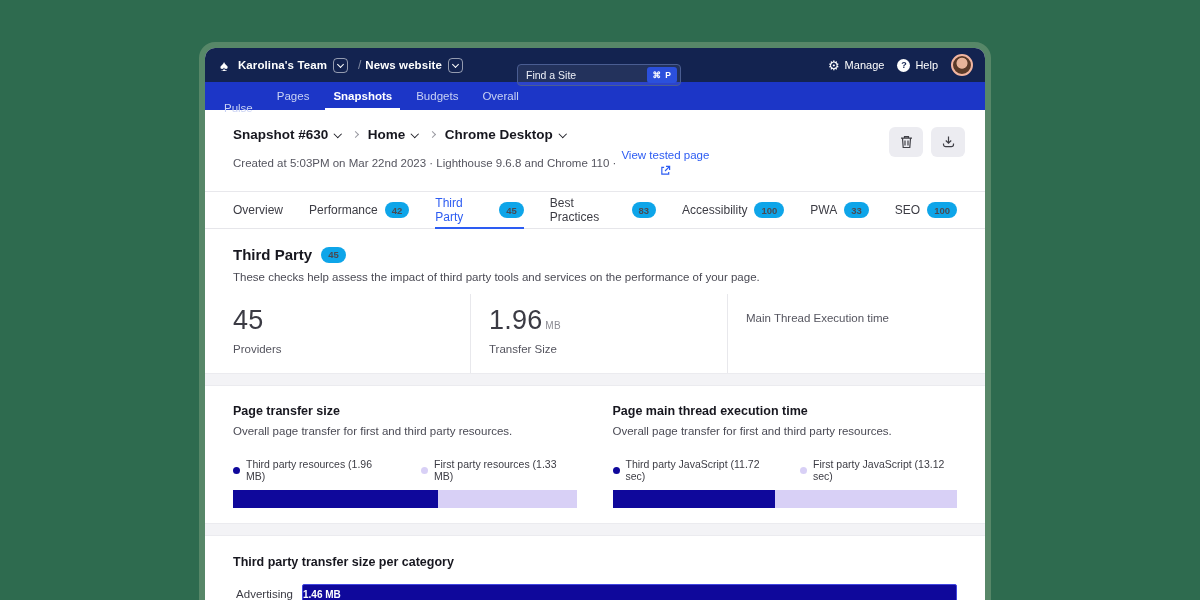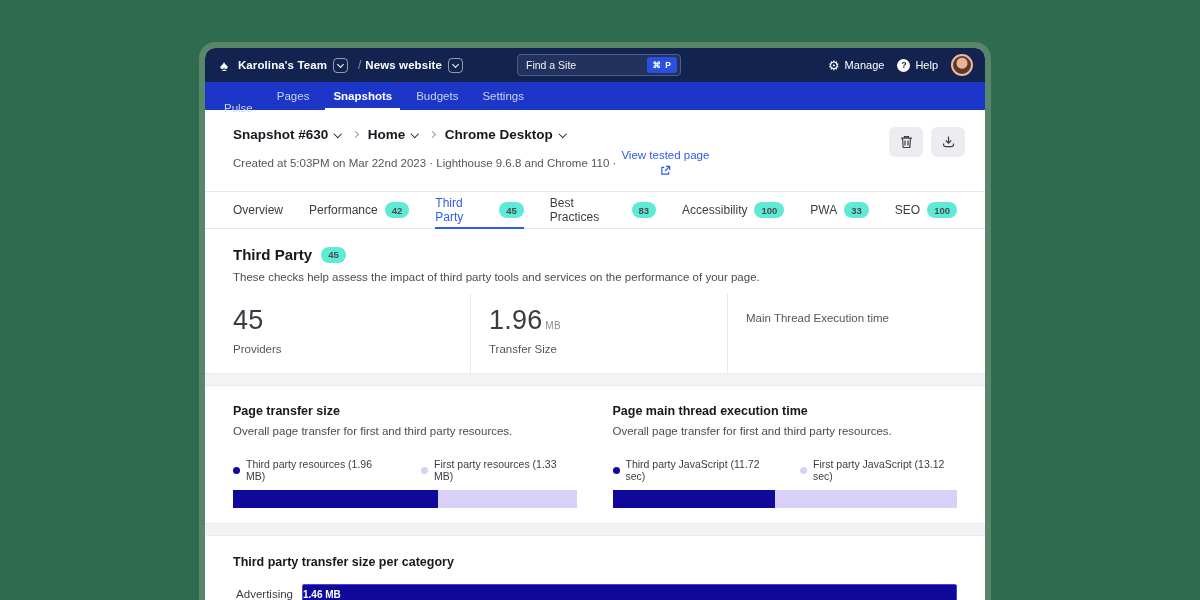--- a/index.html
+++ b/index.html
@@ -28,21 +28,21 @@
   .chevbox {
     width:15px; height:15px; border:1px solid rgba(255,255,255,.55); border-radius:4px;
     display:inline-flex; align-items:center; justify-content:center; margin:0 6px;
   }
   .chev {
     width:5px; height:5px; border-right:1.4px solid currentColor; border-bottom:1.4px solid currentColor;
     display:inline-block; transform:rotate(45deg); margin-top:-2px;
   }
   .tb-slash { color:rgba(255,255,255,.45); font-size:12px; margin:0 4px; }
   .searchbox {
-    position:absolute; left:312px; top:6px; width:164px; height:22px;
+    position:absolute; left:312px; top:16px; width:164px; height:22px;
     background:rgba(255,255,255,.07); border:1px solid #4A5D92; border-radius:4px;
     display:flex; align-items:center; padding:0 3px 0 8px; cursor:text;
   }
   .searchbox .ph { font-size:10.5px; color:#Eef1f8; }
   .kbd {
     margin-left:auto; background:#2B50DC; color:#fff; border-radius:3px;
     font-size:8.5px; font-weight:700; padding:3px 5px; letter-spacing:1px;
   }
   .tb-right { margin-left:auto; display:flex; align-items:center; gap:7px; }
   .tb-action { display:flex; align-items:center; gap:5px; cursor:pointer; margin-right:6px; }
@@ -92,21 +92,21 @@
   .icon-btn {
     width:34px; height:30px; background:#ECECF1; border:none; border-radius:6px;
     display:flex; align-items:center; justify-content:center; cursor:pointer;
   }
   
   .tabs { display:flex; gap:26px; padding:0 28px; border-bottom:1px solid #E6E6EA; height:37px; }
   .tab { display:flex; align-items:center; gap:7px; font-size:12px; color:#3C3C44; position:relative; cursor:pointer; }
   .tab.active { color:#2D5CF2; }
   .tab.active::after { content:""; position:absolute; left:0; right:0; bottom:-1px; height:2px; background:#2D5CF2; }
   .pill {
-    background:#5eead4; color:#4A4A52; border-radius:999px; padding:2.5px 7px;
+    background:#0ea5e9; color:#4A4A52; border-radius:999px; padding:2.5px 7px;
     font-size:9.5px; font-weight:700;
   }
   
   .sec1 { padding:17px 28px 0 28px; margin-bottom:11px; border-bottom:1px solid #EBEBEF; }
   .sec-title-row { display:flex; align-items:center; gap:9px; }
   .sec-title { font-size:15px; font-weight:700; color:#17171F; }
   .sec-desc { margin-top:8px; font-size:11.5px; color:#4A4A54; }
   .stats { display:flex; margin-top:11px; }
   .stat { padding:11px 0 18px 0; }
   .stat + .stat { border-left:1px solid #E8E8EC; padding-left:18px; }
@@ -174,21 +174,21 @@
         </div>
         <div class="avatar"></div>
       </div>
     </header>
 
     <nav class="bluenav" id="bluenav">
         <div class="bnav-item">Pulse</div>
         <div class="bnav-item">Pages</div>
         <div class="bnav-item active">Snapshots</div>
         <div class="bnav-item">Budgets</div>
-        <div class="bnav-item">Settings</div>
+        <div class="bnav-item">Overall</div>
       </nav>
 
     <div class="content">
 
       <section class="snap-header white">
         <div>
           <div class="crumbs" id="crumbs">
               <span class="crumb">Snapshot #630<span class="chev"></span></span>
               <span class="crumb-sep"></span>
               <span class="crumb">Home<span class="chev"></span></span>

